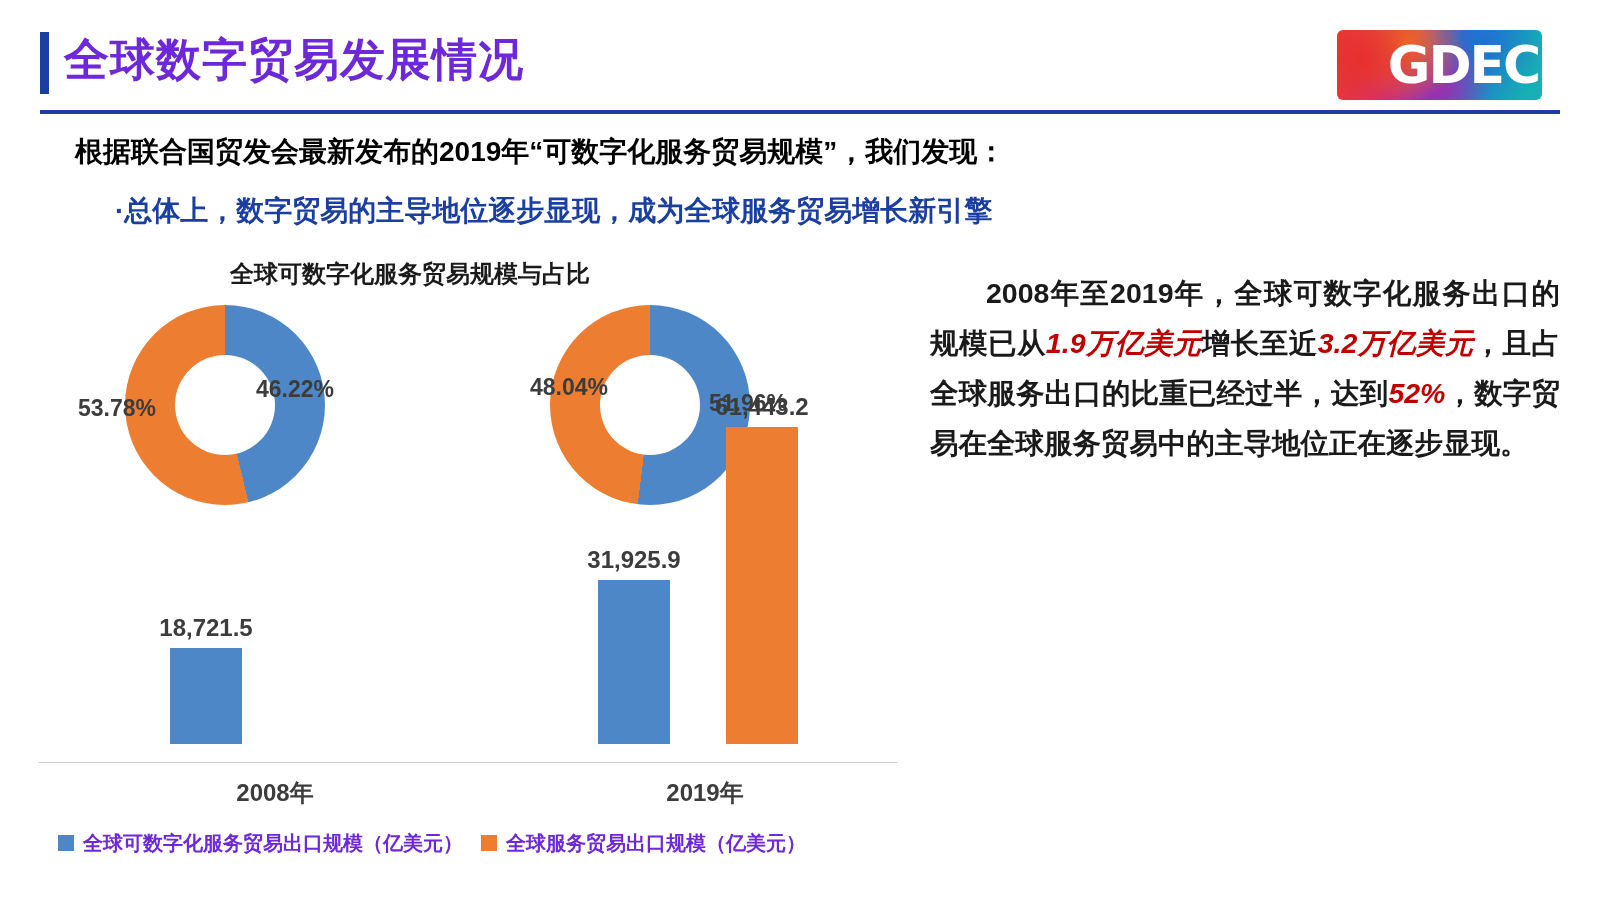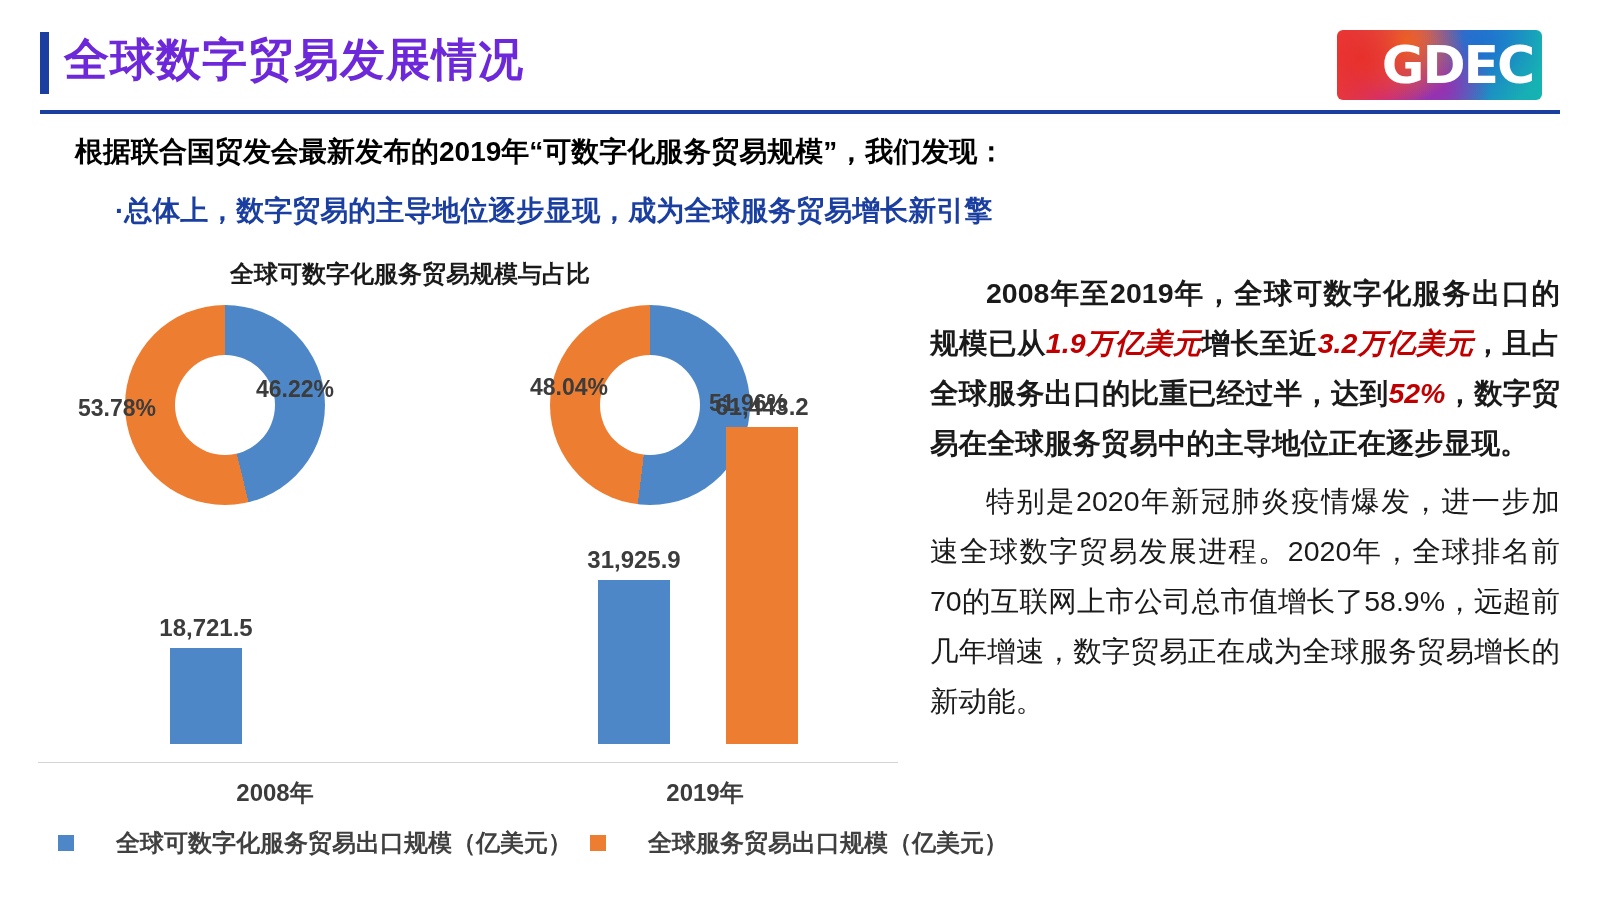--- a/index.html
+++ b/index.html
@@ -69,21 +69,21 @@
       radial-gradient(circle at 12% 40%, #e8302a 0%, rgba(232,48,42,0) 42%),
       radial-gradient(circle at 33% 18%, #f07f1a 0%, rgba(240,127,26,0) 40%),
       radial-gradient(circle at 50% 78%, #9b2fae 0%, rgba(155,47,174,0) 45%),
       radial-gradient(circle at 70% 25%, #1f6fd0 0%, rgba(31,111,208,0) 42%),
       radial-gradient(circle at 88% 65%, #17b2b2 0%, rgba(23,178,178,0) 45%),
       linear-gradient(100deg, #ef3e36 0%, #c6309a 28%, #7a3fc0 52%, #1f7ad4 74%, #12b9b0 100%);
     overflow: hidden;
   }
   .logo-text {
     position: absolute;
-    left: 2px; top: 0;
+    left: 8px; top: 0;
     width: 205px;
     height: 70px;
     line-height: 70px;
     text-align: center;
     font-size: 52px;
     font-weight: bold;
     color: #ffffff;
     letter-spacing: -2px;
     font-family: "DejaVu Sans", sans-serif;
     padding-left: 16px;
@@ -219,25 +219,24 @@
   .legend-item {
     display: flex;
     align-items: center;
     gap: 9px;
   }
   .legend-swatch {
     width: 16px;
     height: 16px;
   }
   .legend-text {
-    font-size: 24px;
-    font-weight: bold;
-    color: #404040;
-    white-space: nowrap;
-    margin-left: 33px;
+    font-size: 20px;
+    font-weight: bold;
+    color: #6d28d9;
+    white-space: nowrap;
   }
 
   
   .right-col {
     position: absolute;
     left: 930px;
     top: 268px;
     width: 630px;
   }
   .para {
@@ -319,16 +318,15 @@
       </div>
       <div class="legend-item">
         <div class="legend-swatch" style="background:#ed7d31"></div>
         <div class="legend-text">全球服务贸易出口规模（亿美元）</div>
       </div>
     </div>
   </div>
 
   <div class="right-col">
     <p class="para p1"><span>2008年至2019年，全球可数字化服务出口的规模已从</span><span class="hl">1.9万亿美元</span><span>增长至近</span><span class="hl">3.2万亿美元</span><span>，且占全球服务出口的比重已经过半，达到</span><span class="hl">52%</span><span>，数字贸易在全球服务贸易中的主导地位正在逐步显现。</span></p>
-    <p class="para p2">特别是2020年新冠肺炎疫情爆发，进一步加速全球数字贸易发展进程。2020年，全球排名前70的互联网上市公司总市值增长了58.9%，远超前几年增速，数字贸易正在成为全球服务贸易增长的新动能。</p>
   </div>
 
 </div>
 
 </body></html>

